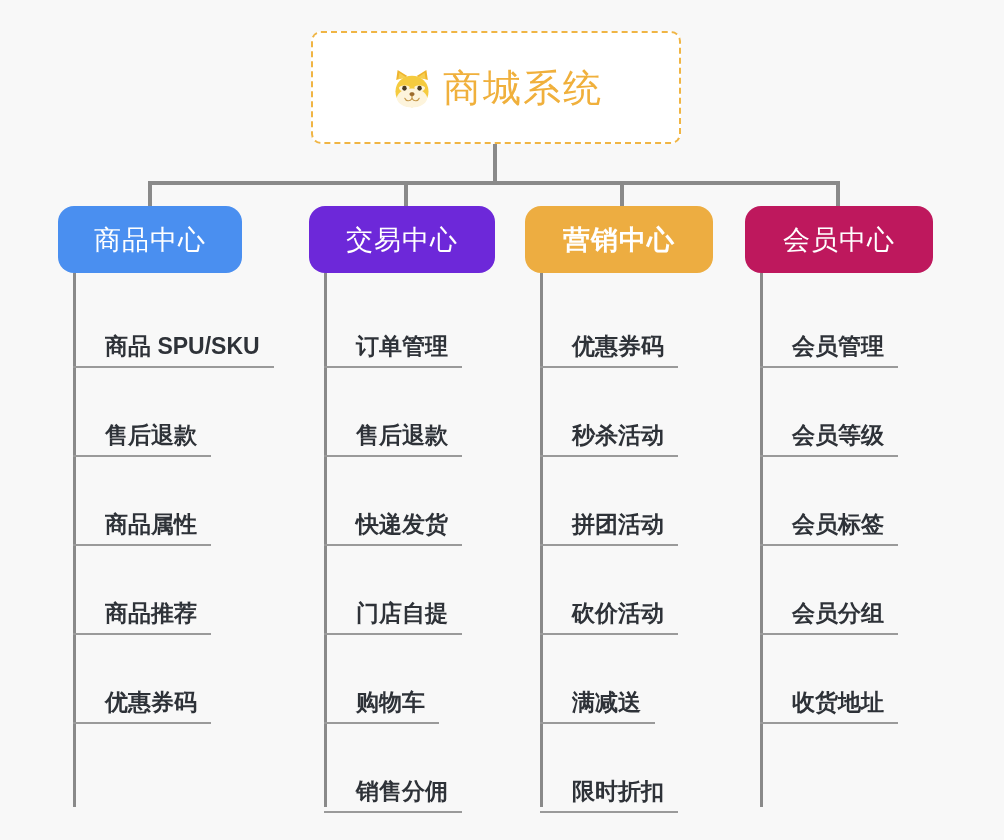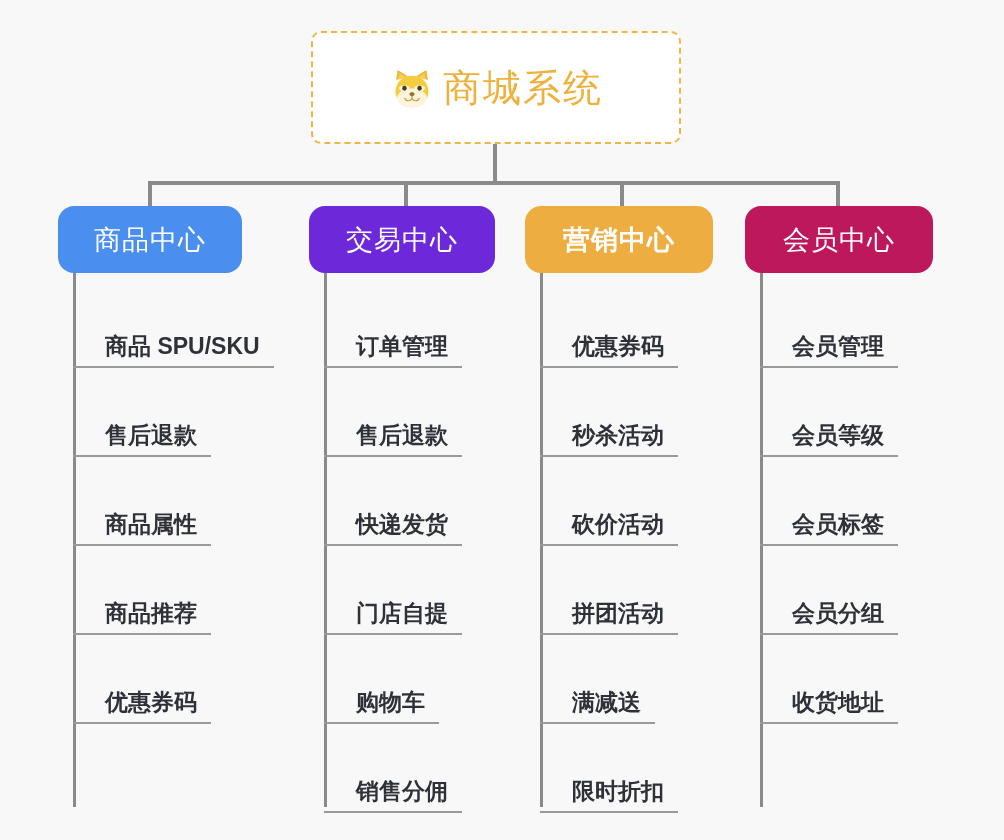--- a/index.html
+++ b/index.html
@@ -243,24 +243,24 @@
     </div>
     <div class="branch-spine" style="background: rgb(138, 138, 138); height: 534px;"></div>
     <div class="leaf-list">
       <div class="leaf">
           <span class="leaf-inner"><span class="leaf-label">优惠券码</span></span>
         </div>
       <div class="leaf">
           <span class="leaf-inner"><span class="leaf-label">秒杀活动</span></span>
         </div>
       <div class="leaf">
+          <span class="leaf-inner"><span class="leaf-label">拼团活动</span></span>
+        </div>
+      <div class="leaf">
           <span class="leaf-inner"><span class="leaf-label">砍价活动</span></span>
-        </div>
-      <div class="leaf">
-          <span class="leaf-inner"><span class="leaf-label">拼团活动</span></span>
         </div>
       <div class="leaf">
           <span class="leaf-inner"><span class="leaf-label">满减送</span></span>
         </div>
       <div class="leaf">
           <span class="leaf-inner"><span class="leaf-label">限时折扣</span></span>
         </div>
     </div>
   </div>
 

